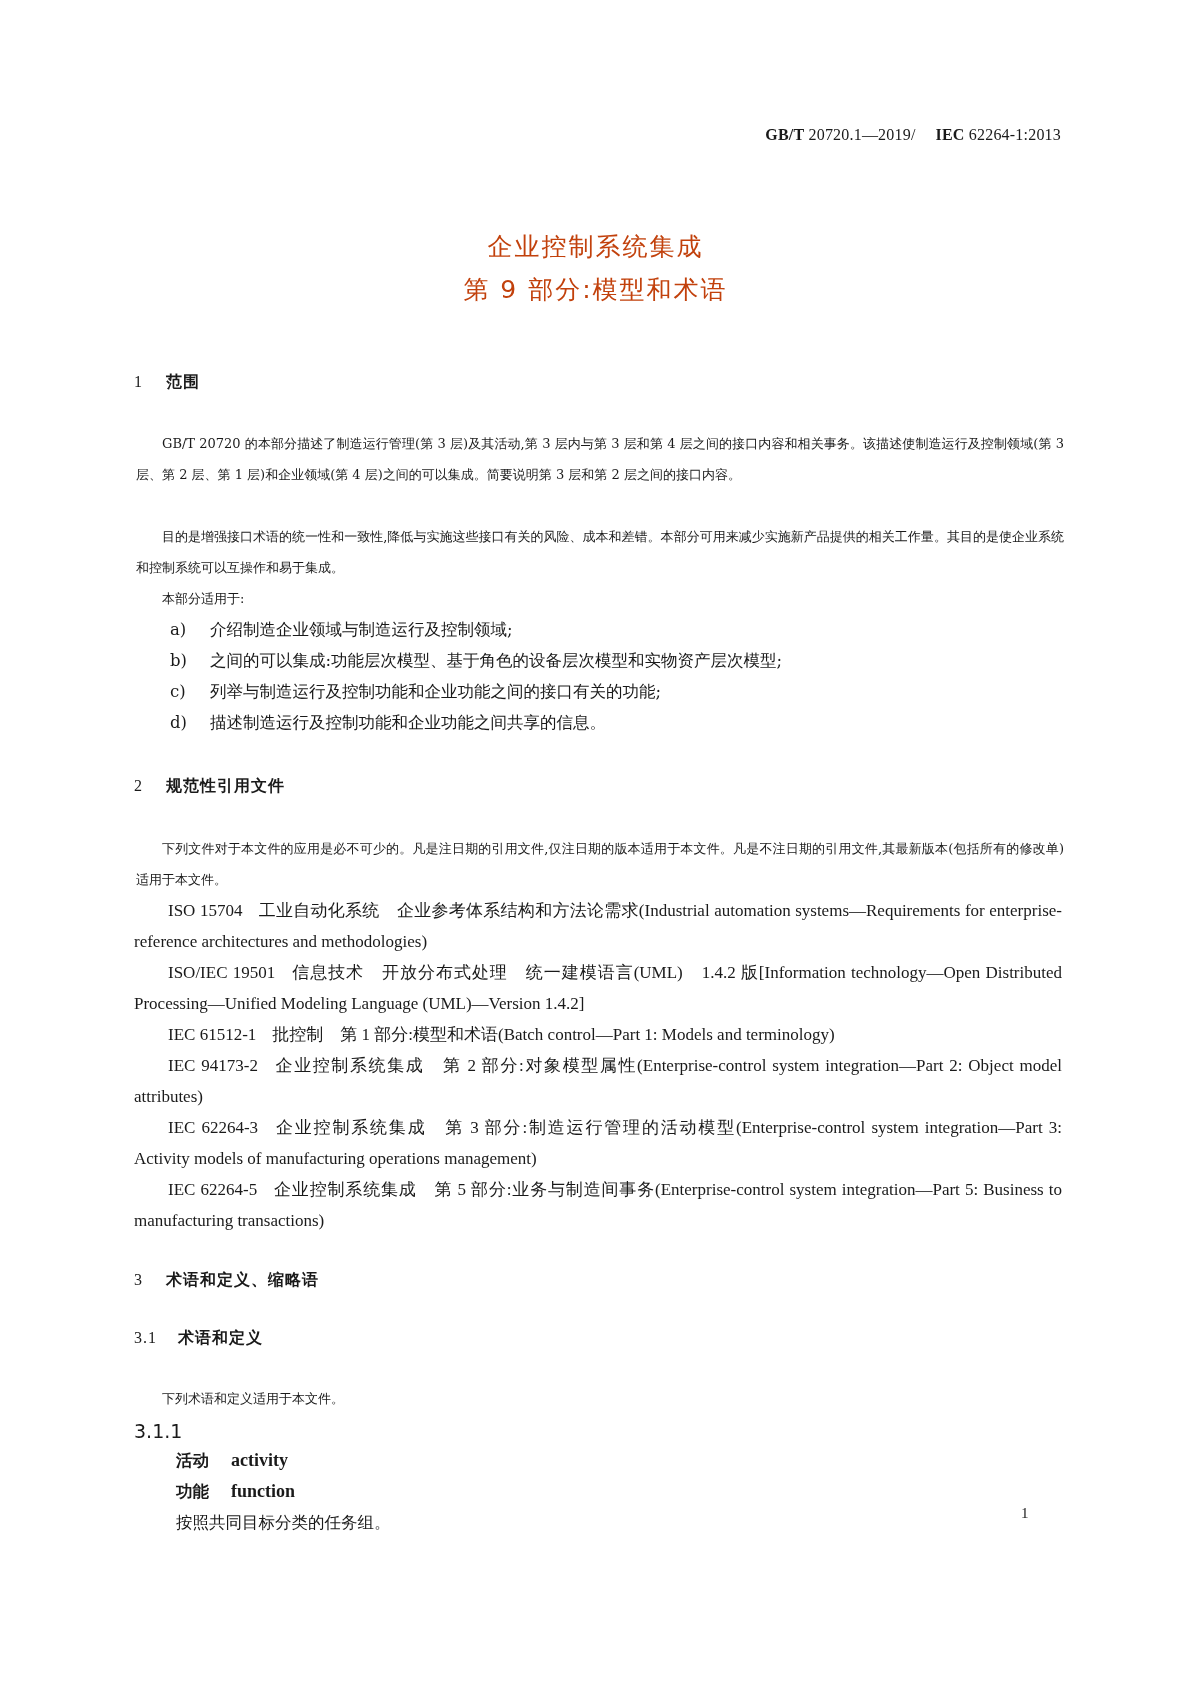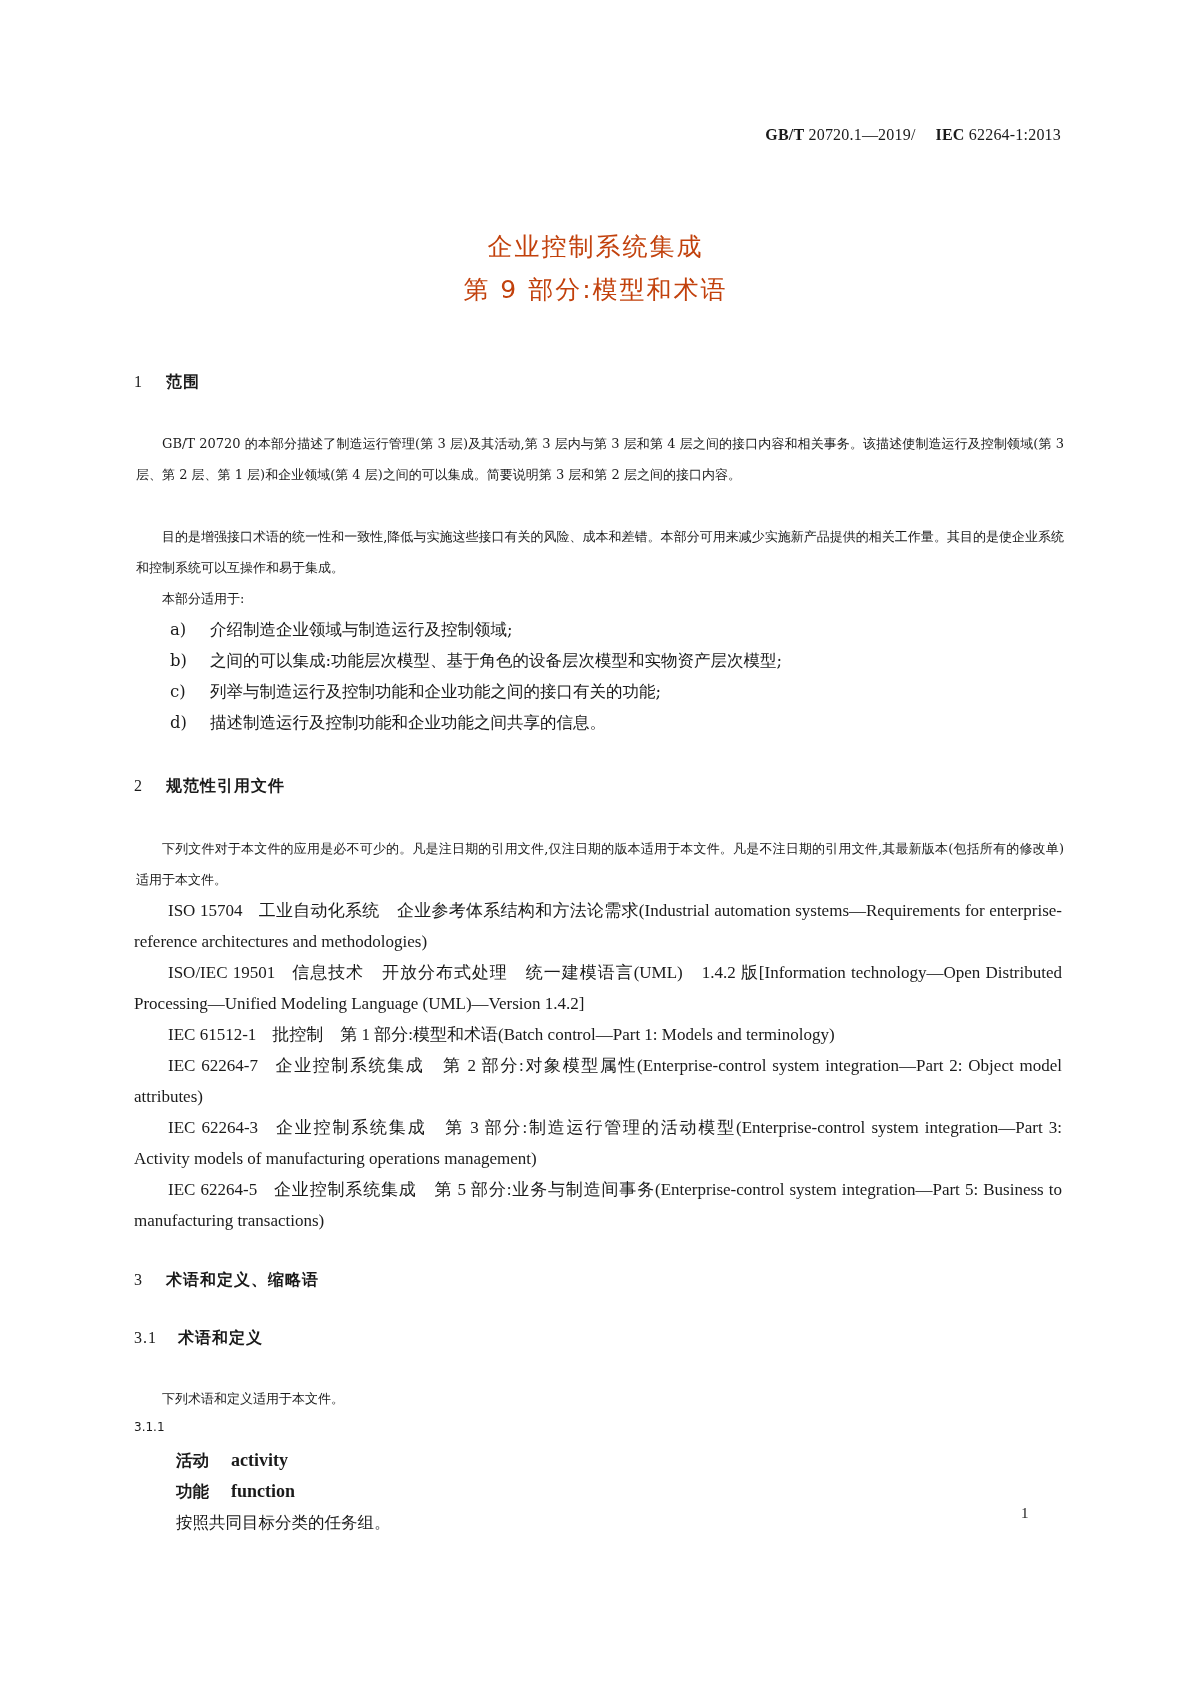--- a/index.html
+++ b/index.html
@@ -42,21 +42,21 @@
     .ref {
       position: absolute; left: 134px; width: 928px;
       font-size: 17px; line-height: 31px; text-align: justify;
       text-indent: 2em;
       font-family: "Liberation Serif", "DejaVu Serif", serif;
     }
     .ref .code { margin-right: 16px; }
     .clause {
       position: absolute; left: 134px;
       font-family: "DejaVu Sans", "Liberation Sans", sans-serif;
-      font-size: 12px;
+      font-size: 19px;
     }
     .term {
       position: absolute; left: 176px; font-size: 16.5px; font-weight: bold;
       font-family: "DejaVu Sans", "Liberation Sans", sans-serif;
     }
     .term .en { font-family: "Liberation Serif", "DejaVu Serif", serif; margin-left: 22px; font-size: 18px; }
     .def { position: absolute; left: 176px; font-size: 16.5px; }
     .pageno {
       position: absolute; top: 1505px; left: 1021px;
       font-family: "Liberation Serif", serif; font-size: 15px;
@@ -100,21 +100,21 @@
 <div class="ref" style="top:895px">
   <span class="code">ISO 15704</span><span>工业自动化系统　企业参考体系结构和方法论需求(Industrial automation systems—Requirements for enterprise-reference architectures and methodologies)</span>
 </div>
 <div class="ref" style="top:957px">
   <span class="code">ISO/IEC 19501</span><span>信息技术　开放分布式处理　统一建模语言(UML)　1.4.2 版[Information technology—Open Distributed Processing—Unified Modeling Language (UML)—Version 1.4.2]</span>
 </div>
 <div class="ref" style="top:1019px">
   <span class="code">IEC 61512-1</span><span>批控制　第 1 部分:模型和术语(Batch control—Part 1: Models and terminology)</span>
 </div>
 <div class="ref" style="top:1050px">
-  <span class="code">IEC 62264-7</span><span>企业控制系统集成　第 2 部分:对象模型属性(Enterprise-control system integration—Part 2: Object model attributes)</span>
+  <span class="code">IEC 94173-2</span><span>企业控制系统集成　第 2 部分:对象模型属性(Enterprise-control system integration—Part 2: Object model attributes)</span>
 </div>
 <div class="ref" style="top:1112px">
   <span class="code">IEC 62264-3</span><span>企业控制系统集成　第 3 部分:制造运行管理的活动模型(Enterprise-control system integration—Part 3: Activity models of manufacturing operations management)</span>
 </div>
 <div class="ref" style="top:1174px">
   <span class="code">IEC 62264-5</span><span>企业控制系统集成　第 5 部分:业务与制造间事务(Enterprise-control system integration—Part 5: Business to manufacturing transactions)</span>
 </div>
 
 <div class="h" style="top:1270px">
   <span class="num">3</span><span>术语和定义、缩略语</span>

